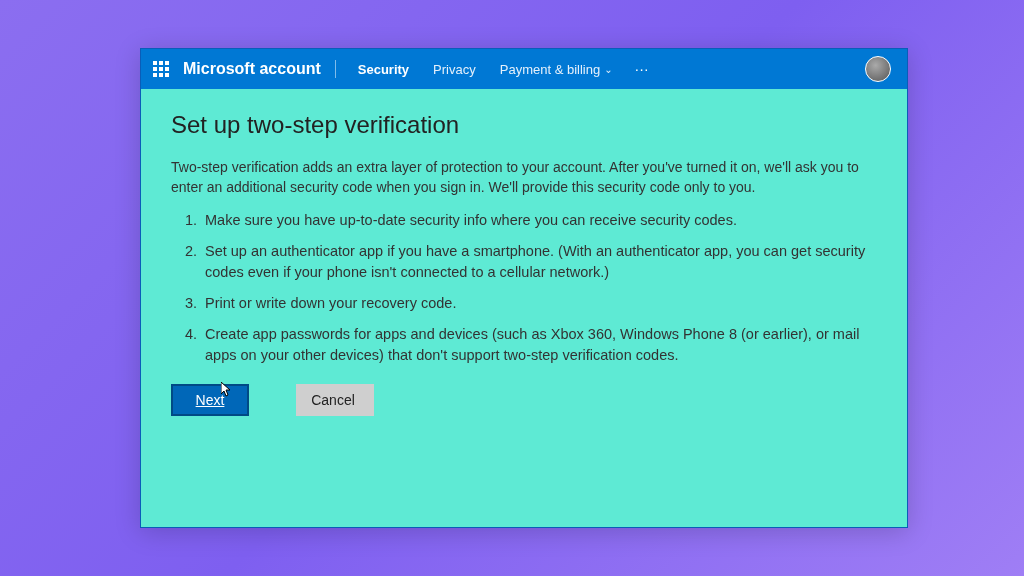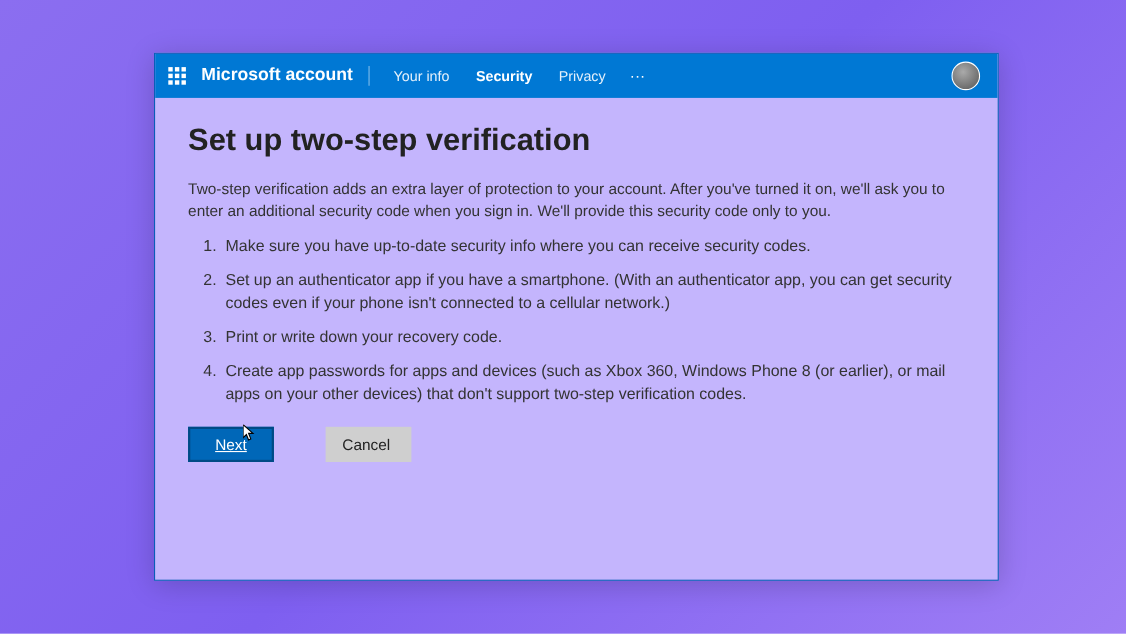--- a/index.html
+++ b/index.html
@@ -9,21 +9,21 @@
       width: 1024px;
       height: 576px;
       display: flex;
       align-items: center;
       justify-content: center;
       overflow: hidden;
     }
     .window {
       width: 768px;
       height: 480px;
-      background: #c4b5fd;
+      background: #5eead4;
       border: 1px solid #0a5db8;
       box-shadow: 0 4px 24px rgba(0,0,0,0.18);
       overflow: hidden;
       display: flex;
       flex-direction: column;
       margin-left: 24px;
     }
     .topbar {
       background: #0078d4;
       height: 40px;
@@ -72,22 +72,22 @@
       border: 1px solid #fff;
       margin-right: 4px;
       cursor: pointer;
     }
     .content {
       padding: 22px 30px 18px 30px;
       color: #262626;
       overflow: hidden;
     }
     h1 {
-      font-size: 28px;
-      font-weight: 700;
+      font-size: 24px;
+      font-weight: 400;
       color: #222;
       margin-bottom: 18px;
     }
     .para {
       font-size: 14px;
       line-height: 1.45;
       color: #333;
       margin-bottom: 12px;
       max-width: 700px;
     }
@@ -149,23 +149,26 @@
         <span></span>
       <span></span>
         <span></span>
         <span></span>
       <span></span>
         <span></span>
         <span></span>
     </div>
     <div class="brand">Microsoft account</div>
     <div class="nav">
-      <div class="nav-item">Your info</div>
       <div class="nav-item active">Security</div>
       <div class="nav-item">Privacy</div>
+      <div class="nav-item">
+        <span>Payment &amp; billing</span>
+        <span class="chev">⌄</span>
+      </div>
       <div class="ellipsis">···</div>
     </div>
     <div class="spacer"></div>
     <div class="avatar"></div>
   </div>
 
   <div class="content">
     <h1>Set up two-step verification</h1>
     <p class="para">Two-step verification adds an extra layer of protection to your account. After you've turned it on, we'll ask you to enter an additional security code when you sign in. We'll provide this security code only to you.</p>
     <ol>

